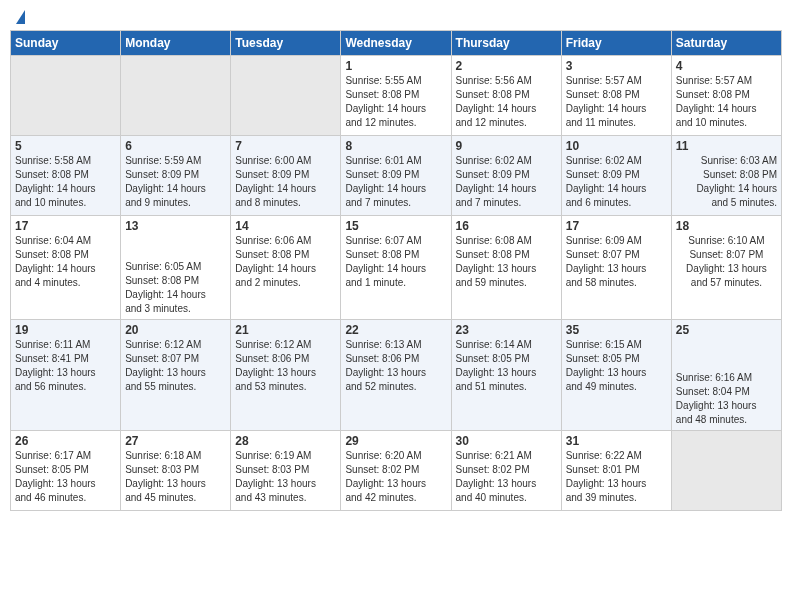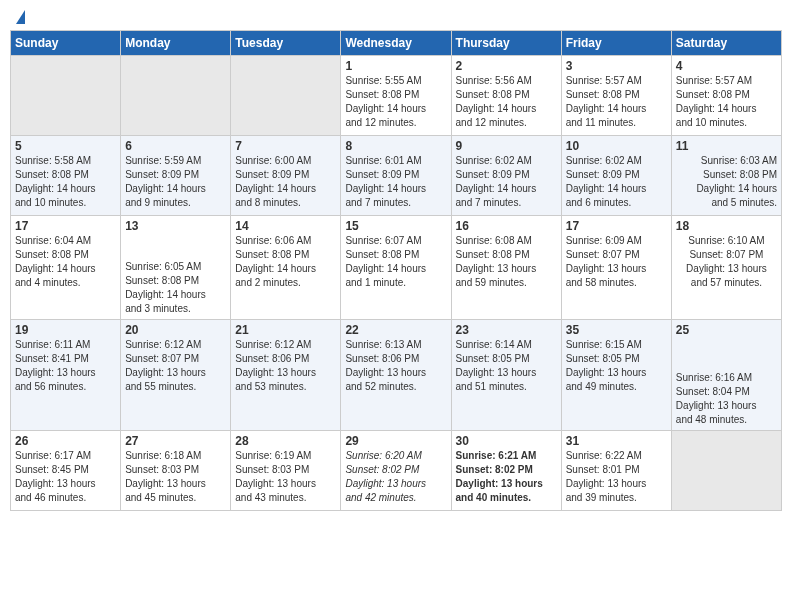--- a/index.html
+++ b/index.html
@@ -298,48 +298,48 @@
           <div class="day-info" style="white-space: pre-line; margin-top: 34px;">Sunrise: 6:16 AM
 Sunset: 8:04 PM
 Daylight: 13 hours
 and 48 minutes.</div>
         </td>
       </tr>
       <tr>
         <td>
           <span class="day-number">26</span>
           <div class="day-info" style="white-space: pre-line;">Sunrise: 6:17 AM
-Sunset: 8:45 PM
+Sunset: 8:05 PM
 Daylight: 13 hours
 and 46 minutes.</div>
         </td>
         <td>
           <span class="day-number">27</span>
           <div class="day-info" style="white-space: pre-line;">Sunrise: 6:18 AM
 Sunset: 8:03 PM
 Daylight: 13 hours
 and 45 minutes.</div>
         </td>
         <td>
           <span class="day-number">28</span>
           <div class="day-info" style="white-space: pre-line;">Sunrise: 6:19 AM
 Sunset: 8:03 PM
 Daylight: 13 hours
 and 43 minutes.</div>
         </td>
         <td>
           <span class="day-number">29</span>
-          <div class="day-info" style="white-space: pre-line; font-style: italic;">Sunrise: 6:20 AM
+          <div class="day-info" style="white-space: pre-line;">Sunrise: 6:20 AM
 Sunset: 8:02 PM
 Daylight: 13 hours
 and 42 minutes.</div>
         </td>
         <td>
           <span class="day-number">30</span>
-          <div class="day-info" style="white-space: pre-line; font-weight: bold;">Sunrise: 6:21 AM
+          <div class="day-info" style="white-space: pre-line;">Sunrise: 6:21 AM
 Sunset: 8:02 PM
 Daylight: 13 hours
 and 40 minutes.</div>
         </td>
         <td>
           <span class="day-number">31</span>
           <div class="day-info" style="white-space: pre-line;">Sunrise: 6:22 AM
 Sunset: 8:01 PM
 Daylight: 13 hours
 and 39 minutes.</div>

